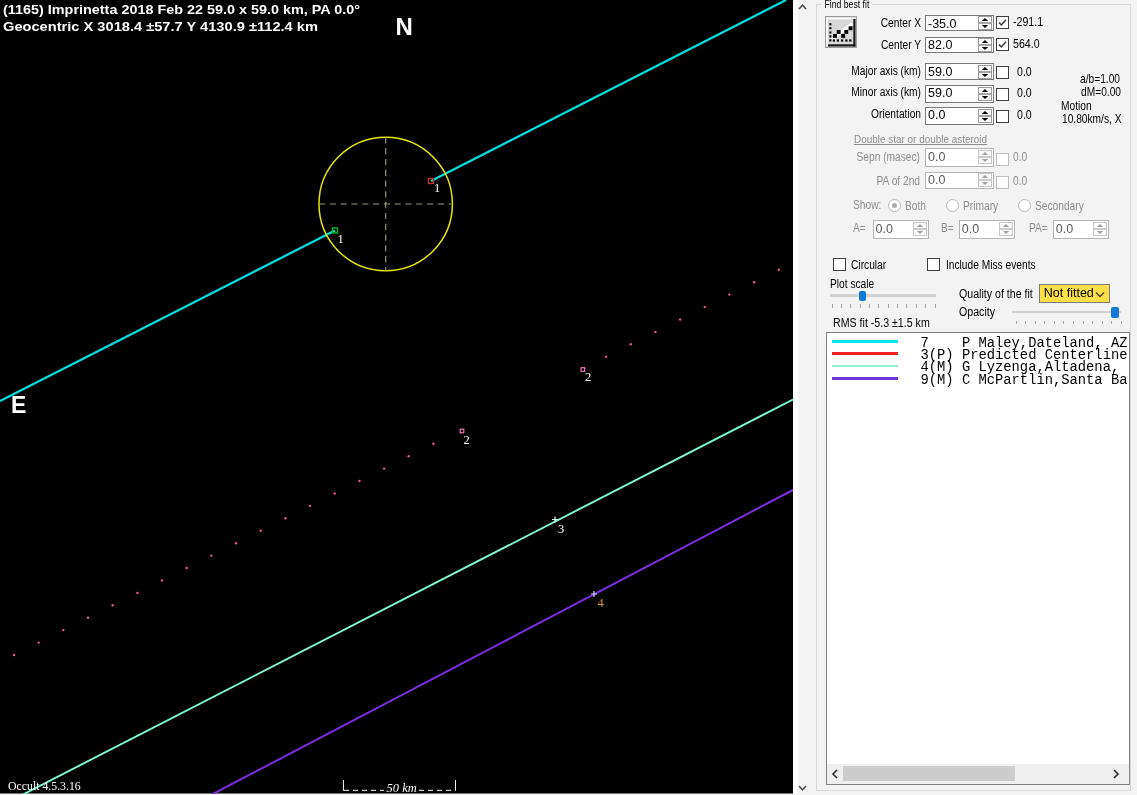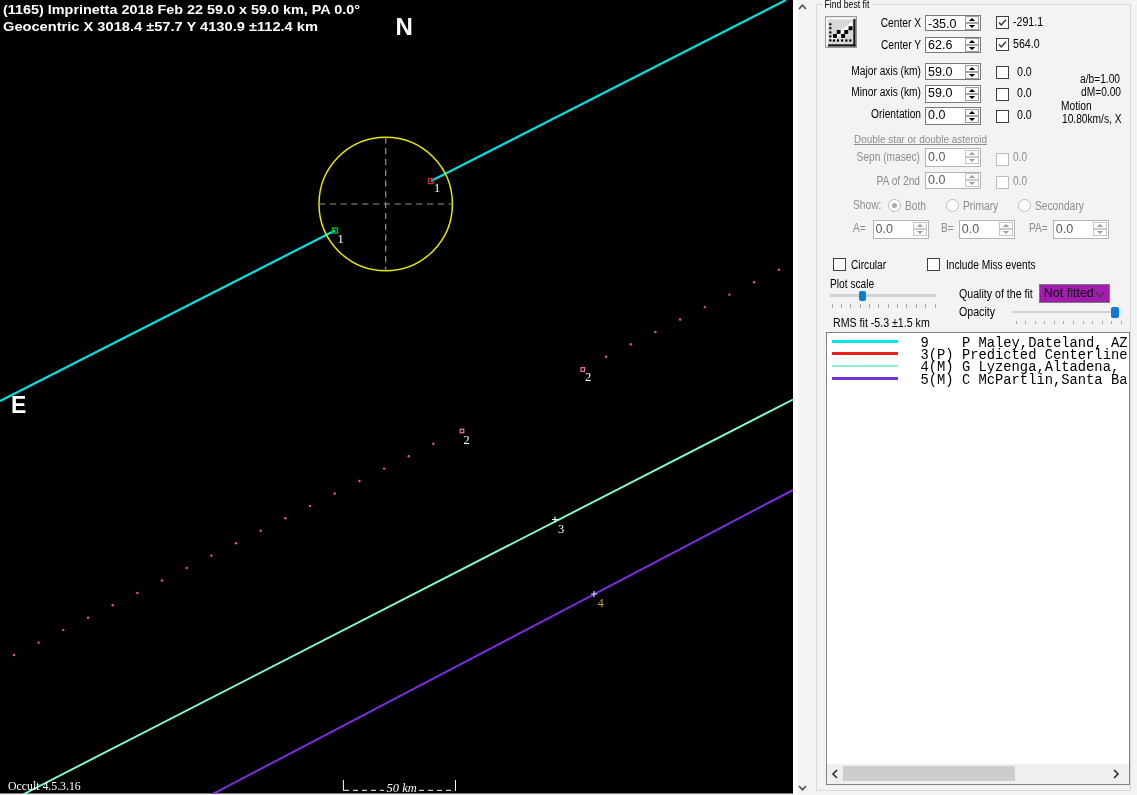--- a/index.html
+++ b/index.html
@@ -1,20 +1,20 @@
 <!DOCTYPE html>
 <html><head><meta charset="utf-8"><style>
 *{margin:0;padding:0;box-sizing:border-box}
 html,body{width:1137px;height:795px;overflow:hidden}
 body{position:relative;font-family:"Liberation Sans",sans-serif;background:#f4f3f4}
 #plot{position:absolute;left:0;top:0}
 .lbl{position:absolute;font-size:12px;line-height:14px;color:#000;white-space:nowrap;transform:scaleX(0.85);transform-origin:0 50%}
 .rt{text-align:right;transform-origin:100% 50%}
 .dis{color:#8d8d8d}
-.tb{position:absolute;background:#fff;border:1px solid #7a7a7a;width:56px;height:16px}
+.tb{position:absolute;background:#fff;border:1px solid #7a7a7a;width:69px;height:16px}
 .tb .v{position:absolute;left:2px;top:0.5px;font-size:12.5px;line-height:14px;color:#000}
 .tb .vd{color:#5a5a5a}
 .tbd{border-color:#b4b4b4}
 .spin{position:absolute;right:1px;top:50%;transform:translateY(-50%)}
 .cb{position:absolute;width:13px;height:13px;background:#fff;border:1px solid #3f3f3f}
 .cbd{border-color:#bdbdbd}
 .radio{position:absolute;width:13px;height:13px;border-radius:50%;background:#fff;border:1px solid #b9b9b9}
 .radio.sel::after{content:"";position:absolute;left:3px;top:3px;width:5px;height:5px;border-radius:50%;background:#ababab}
 .tick{position:absolute;width:1px;height:3.5px;background:#a8a8a8}
 .bar{position:absolute;left:5px;width:66px}
@@ -124,21 +124,21 @@
 <div class="tb" style="left:925px;top:15px">
     <span class="v">-35.0</span>
     <svg class="spin" width="14" height="14" viewBox="0 0 14 14">
       <rect x="0.5" y="0.5" width="13" height="6.1" fill="#fbfbfb" stroke="#9d9d9d"></rect>
       <rect x="0.5" y="7.4" width="13" height="6.1" fill="#fbfbfb" stroke="#9d9d9d"></rect>
       <path d="M7 1.9 L10.2 5 H3.8 Z" fill="#000000"></path>
       <path d="M3.8 9 H10.2 L7 12.1 Z" fill="#000000"></path>
     </svg>
   </div>
 <div class="tb" style="left:925px;top:36.5px">
-    <span class="v">62.6</span>
+    <span class="v">82.0</span>
     <svg class="spin" width="14" height="14" viewBox="0 0 14 14">
       <rect x="0.5" y="0.5" width="13" height="6.1" fill="#fbfbfb" stroke="#9d9d9d"></rect>
       <rect x="0.5" y="7.4" width="13" height="6.1" fill="#fbfbfb" stroke="#9d9d9d"></rect>
       <path d="M7 1.9 L10.2 5 H3.8 Z" fill="#000000"></path>
       <path d="M3.8 9 H10.2 L7 12.1 Z" fill="#000000"></path>
     </svg>
   </div>
 <div class="cb" style="left:995.5px;top:16px">
     <svg width="11" height="11" style="position:absolute;left:0;top:0">
       <path d="M2 5.5 L4.3 8 L9 2.7" fill="none" stroke="#3a3a3a" stroke-width="1.5"></path>
@@ -267,21 +267,21 @@
 <div class="tick" style="left:868.9px;top:304px"></div>
 <div class="tick" style="left:878.3px;top:304px"></div>
 <div class="tick" style="left:887.7px;top:304px"></div>
 <div class="tick" style="left:897.0px;top:304px"></div>
 <div class="tick" style="left:906.4px;top:304px"></div>
 <div class="tick" style="left:915.7px;top:304px"></div>
 <div class="tick" style="left:925.1px;top:304px"></div>
 <div class="tick" style="left:934.5px;top:304px"></div>
 <div class="lbl" style="left:832.5px;top:315.5px;font-size:12.5px">RMS fit -5.3 ±1.5 km</div>
 <div class="lbl" style="left:959.4px;top:286.6px;font-size:12.5px">Quality of the fit</div>
-<div style="position:absolute;left:1038.8px;top:283.5px;width:71px;height:19.4px;background:#a21caf;border:1px solid #7a7a7a">
+<div style="position:absolute;left:1038.8px;top:283.5px;width:71px;height:19.4px;background:#fde047;border:1px solid #7a7a7a">
 <span style="position:absolute;left:4px;top:1.5px;font-size:12.5px;line-height:15px">Not fitted</span>
 <svg style="position:absolute;right:4px;top:6px" width="10" height="7">
       <path d="M1 1.5 L5 5.5 L9 1.5" fill="none" stroke="#3c3c3c" stroke-width="1.3"></path>
     </svg>
 </div>
 <div class="lbl" style="left:959.4px;top:304.8px;font-size:12.5px">Opacity</div>
 <div style="position:absolute;left:1012.4px;top:310.8px;width:108.7px;height:2.6px;background:#d2d2d2"></div>
 <div style="position:absolute;left:1111.3px;top:307.3px;width:8.2px;height:11.2px;background:#0f7ad8;border-radius:2px"></div>
 <div class="tick" style="left:1015.6px;top:320.5px"></div>
 <div class="tick" style="left:1025.2px;top:320.5px"></div>
@@ -293,24 +293,24 @@
 <div class="tick" style="left:1082.5px;top:320.5px"></div>
 <div class="tick" style="left:1092.0px;top:320.5px"></div>
 <div class="tick" style="left:1101.5px;top:320.5px"></div>
 <div class="tick" style="left:1111.1px;top:320.5px"></div>
 <div class="tick" style="left:1120.7px;top:320.5px"></div>
 <div id="lb">
 <div class="bar" style="top:6.8px;height:2.9px;background:#00e6e6"></div>
 <div class="bar" style="top:19.2px;height:3.1px;background:#ee2020"></div>
 <div class="bar" style="top:31.6px;height:2.7px;background:#8ff0d0"></div>
 <div class="bar" style="top:43.9px;height:3.1px;background:#6e35d6"></div>
-<div class="mrow" style="top:4.6px">9    P Maley,Dateland, AZ</div>
+<div class="mrow" style="top:4.6px">7    P Maley,Dateland, AZ</div>
 <div class="mrow" style="top:17px">3(P) Predicted Centerline</div>
 <div class="mrow" style="top:29.4px">4(M) G Lyzenga,Altadena,</div>
-<div class="mrow" style="top:41.8px">5(M) C McPartlin,Santa Ba</div>
+<div class="mrow" style="top:41.8px">9(M) C McPartlin,Santa Ba</div>
 <div id="hsb">
 <div class="thumb"></div>
 <svg style="position:absolute;left:4px;top:5px" width="8" height="10">
         <path d="M6 1 L2 5 L6 9" fill="none" stroke="#2a2a2a" stroke-width="1.6"></path>
       </svg>
 <svg style="position:absolute;right:9px;top:5px" width="8" height="10">
         <path d="M2 1 L6 5 L2 9" fill="none" stroke="#2a2a2a" stroke-width="1.6"></path>
       </svg>
 </div>
 </div>

